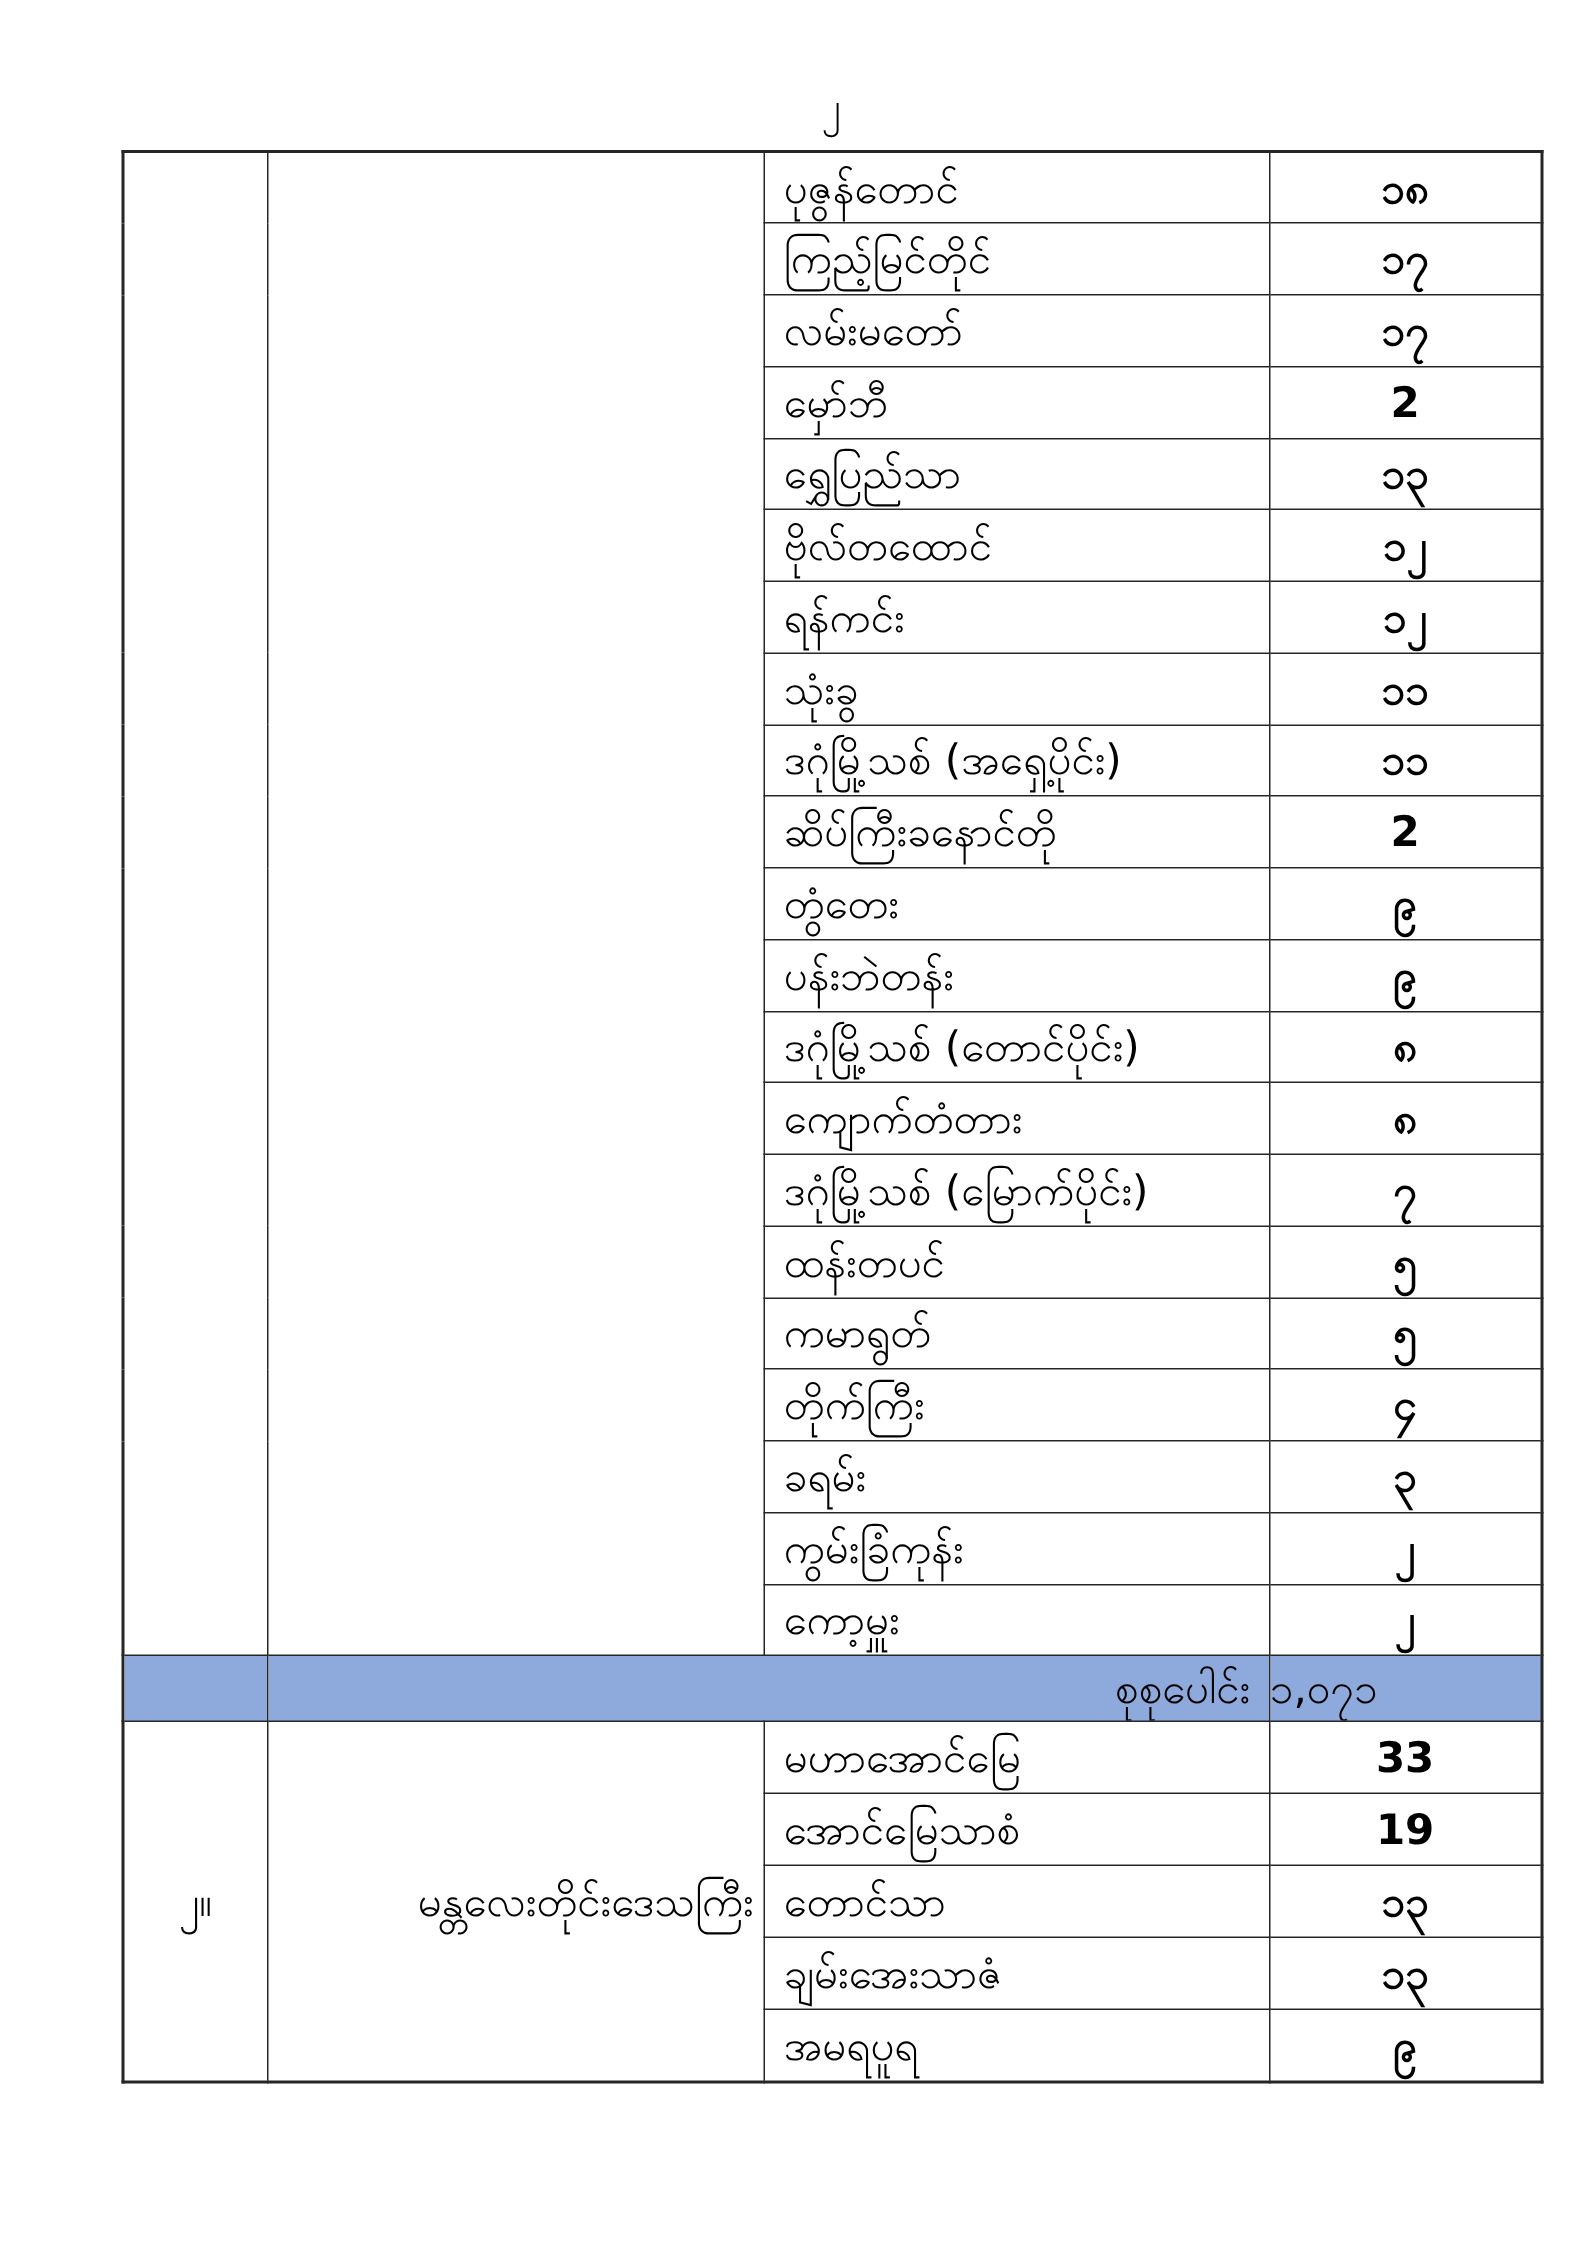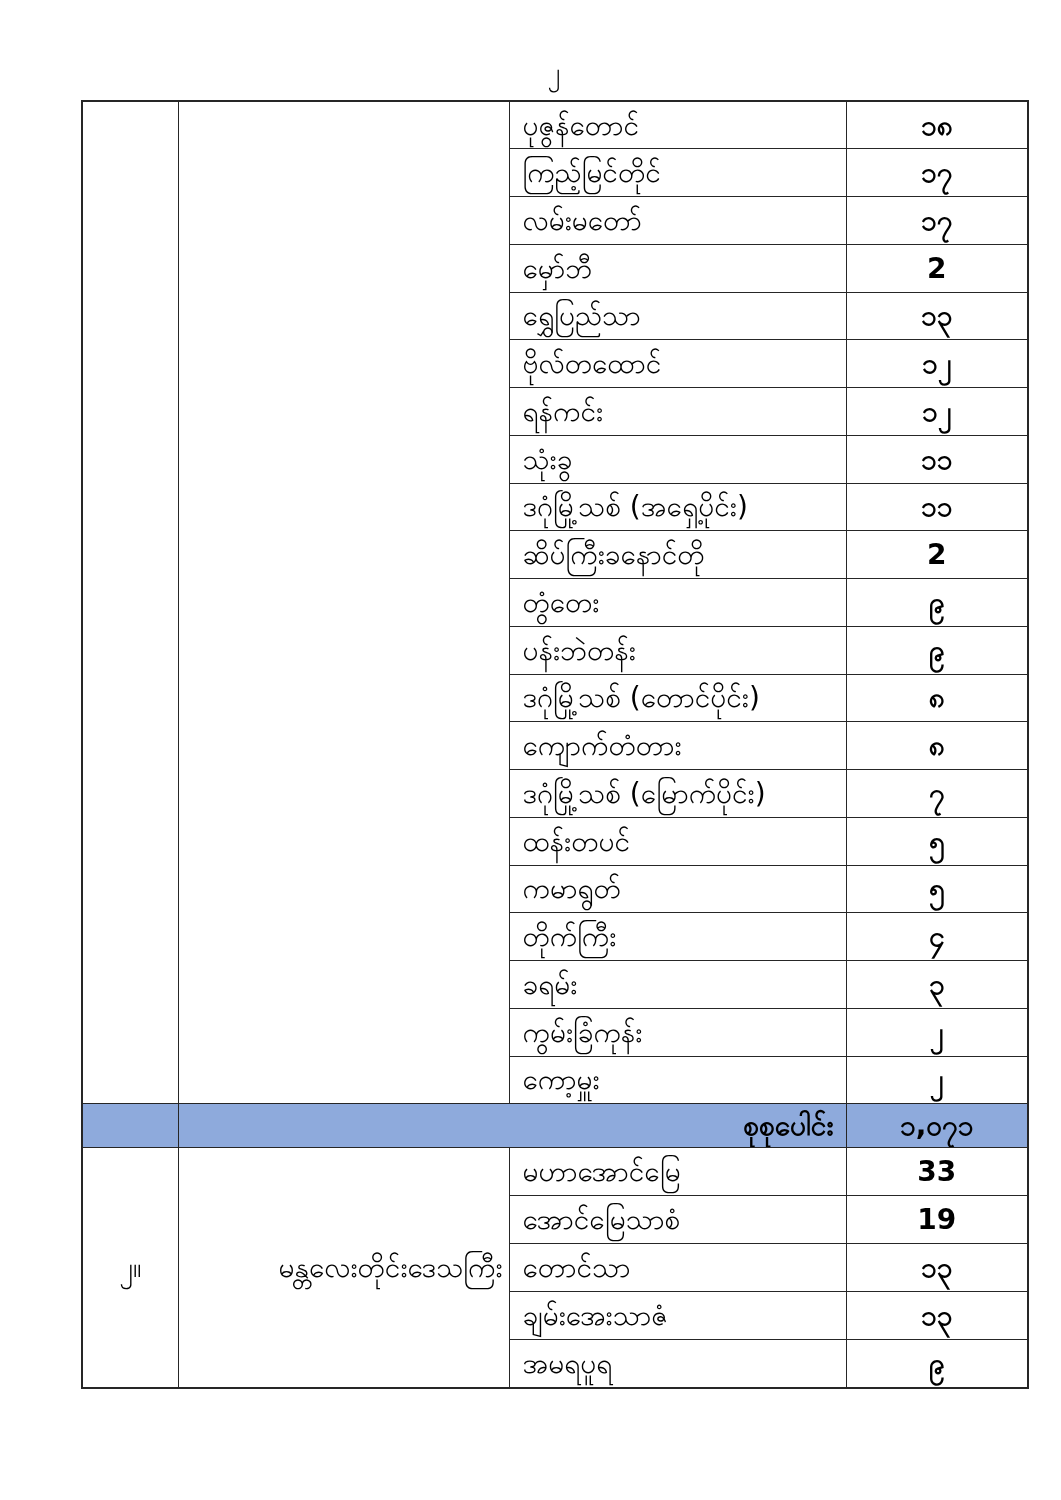--- a/index.html
+++ b/index.html
@@ -40,22 +40,22 @@
     white-space: nowrap;
   }
   tr.r1 { height: 47.75px; }
   tr.r2 { height: 48px; }
   tr.rt { height: 44px; }
   td.t { text-align: left; padding: 0 6px 0 13px; }
   td.n { text-align: center; font-weight: bold; padding: 0; }
   td.serial { text-align: center; padding: 0; }
   td.region { text-align: right; padding: 0 6px 0 12px; }
   td.hl { background: var(--highlight, #8eaadc); }
-  td.total-label { text-align: right; font-weight: bold; padding: 0 12px 0 6px; font-size: 21px; margin-left: 41px; }
-  td.total-value { text-align: center; font-weight: bold; padding: 0; font-size: 21px; }
+  td.total-label { text-align: right; font-weight: normal; padding: 0 12px 0 6px; font-size: 21px; margin-left: 41px; }
+  td.total-value { text-align: left; font-weight: normal; padding: 0; font-size: 21px; }
 </style>
 </head>
 <body>
 
 <div class="page">
 
   <div class="page-number">၂</div>
 
   <table class="doc-table">
     <colgroup>

